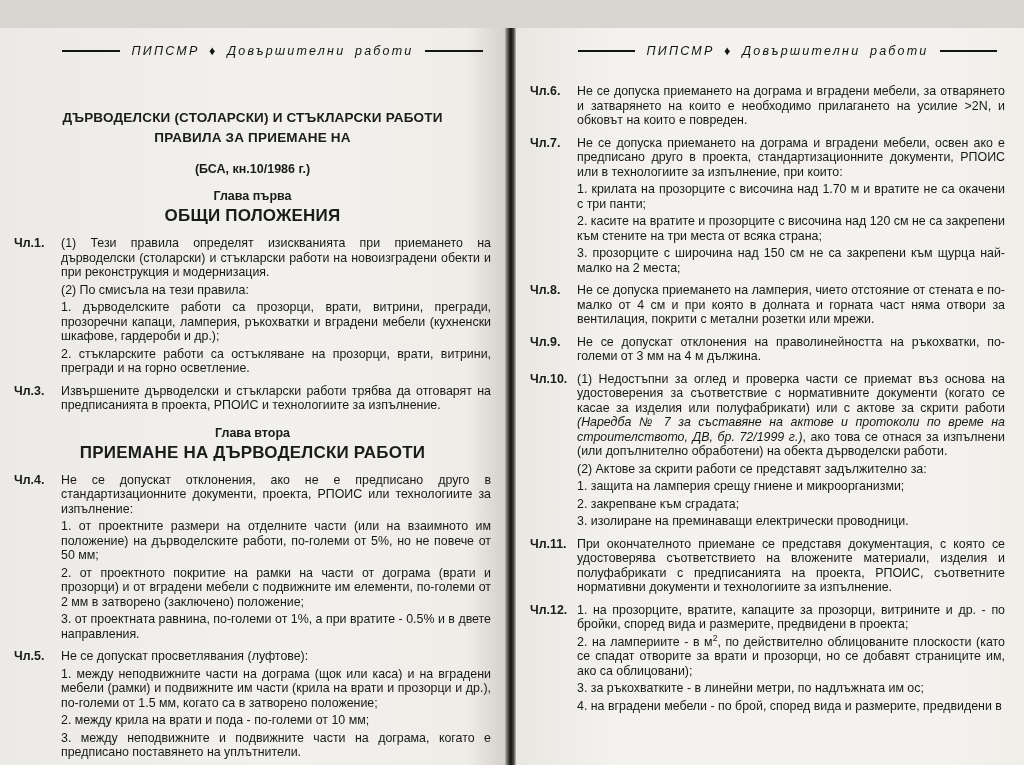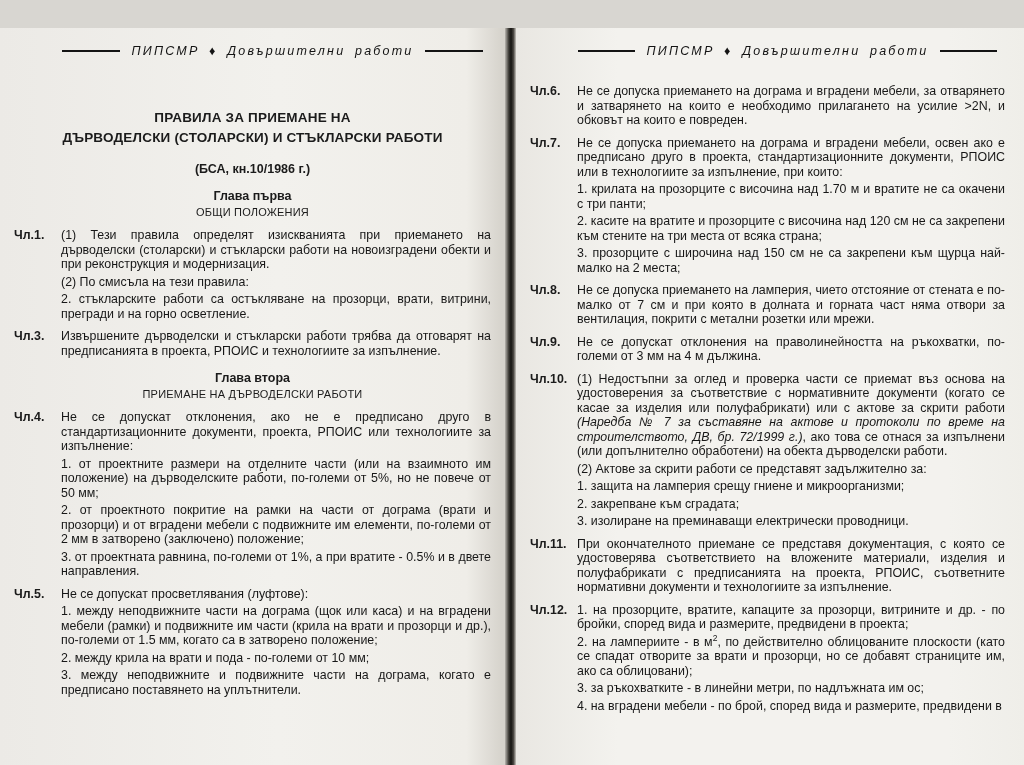--- a/index.html
+++ b/index.html
@@ -42,21 +42,21 @@
     word-spacing:4px; white-space:nowrap; color:#141414;
   }
   .doc-title {
     text-align:center; font-weight:bold; font-size:13.5px;
     line-height:20px; letter-spacing:.2px; margin-top:48px;
   }
   .doc-title div { }
   .subtitle { text-align:center; font-weight:bold; font-size:12.5px; margin-top:14px; }
   .chapter { text-align:center; margin-top:13px; }
   .chapter-kicker { font-weight:bold; font-size:12.5px; }
-  .chapter-heading { font-weight:normal; font-size:11px; margin-top:3px; letter-spacing:.2px; }
+  .chapter-heading { font-weight:bold; font-size:17px; margin-top:3px; letter-spacing:.2px; }
   .article { display:flex; margin-top:8px; }
   .page-left .article-list .chapter + .article { margin-top:10px; }
   .page-right .article-list { margin-top:24px; }
   .page-right .article-list .article:first-child { margin-top:0; }
   .article-label {
     width:47px; flex-shrink:0; font-weight:bold; font-size:12.4px;
     line-height:14.5px;
   }
   .article-body { flex:1; min-width:0; }
   .article-body p {
@@ -82,33 +82,34 @@
 <div class="scan">
 
   <div class="page page-left">
     <div class="page-header">
       <div class="hline"></div>
       <div class="header-text">ПИПСМР ♦ Довършителни работи</div>
       <div class="hline"></div>
     </div>
     <div class="article-list" id="left-content">
         <div class="doc-title">
+          <div>ДЪРВОДЕЛСКИ (СТОЛАРСКИ) И СТЪКЛАРСКИ РАБОТИ</div>
           <div>ПРАВИЛА ЗА ПРИЕМАНЕ НА</div>
-          <div>ДЪРВОДЕЛСКИ (СТОЛАРСКИ) И СТЪКЛАРСКИ РАБОТИ</div>
         </div>
         <div class="subtitle">(БСА, кн.10/1986 г.)</div>
         <div class="chapter">
           <div class="chapter-kicker">Глава първа</div>
           <div class="chapter-heading">ОБЩИ ПОЛОЖЕНИЯ</div>
         </div>
         <div class="article">
           <div class="article-label">Чл.1.</div>
           <div class="article-body">
             <p>(1) Тези правила определят изискванията при приемането на дърводелски (столарски) и стъкларски работи на новоизградени обекти и при реконструкция и модернизация.</p>
             <p>(2) По смисъла на тези правила:</p>
+            <p>1. дърводелските работи са прозорци, врати, витрини, прегради, прозоречни капаци, ламперия, ръкохватки и вградени мебели (кухненски шкафове, гардероби и др.);</p>
             <p>2. стъкларските работи са остъкляване на прозорци, врати, витрини, прегради и на горно осветление.</p>
           </div>
         </div>
         <div class="article">
           <div class="article-label">Чл.3.</div>
           <div class="article-body">
             <p>Извършените дърводелски и стъкларски работи трябва да отговарят на предписанията в проекта, РПОИС и технологиите за изпълнение.</p>
           </div>
         </div>
         <div class="chapter">
@@ -161,21 +162,21 @@
           <div class="article-body">
             <p>Не се допуска приемането на дограма и вградени мебели, освен ако е предписано друго в проекта, стандартизационните документи, РПОИС или в технологиите за изпълнение, при които:</p>
             <p>1. крилата на прозорците с височина над 1.70 м и вратите не са окачени с три панти;</p>
             <p>2. касите на вратите и прозорците с височина над 120 см не са закрепени към стените на три места от всяка страна;</p>
             <p>3. прозорците с широчина над 150 см не са закрепени към щурца най-малко на 2 места;</p>
           </div>
         </div>
         <div class="article">
           <div class="article-label">Чл.8.</div>
           <div class="article-body">
-            <p>Не се допуска приемането на ламперия, чието отстояние от стената е по-малко от 7 см и при която в долната и горната част няма отвори за вентилация, покрити с метални розетки или мрежи.</p>
+            <p>Не се допуска приемането на ламперия, чието отстояние от стената е по-малко от 4 см и при която в долната и горната част няма отвори за вентилация, покрити с метални розетки или мрежи.</p>
           </div>
         </div>
         <div class="article">
           <div class="article-label">Чл.9.</div>
           <div class="article-body">
             <p>Не се допускат отклонения на праволинейността на ръкохватки, по-големи от 3 мм на 4 м дължина.</p>
           </div>
         </div>
         <div class="article">
           <div class="article-label">Чл.10.</div>

